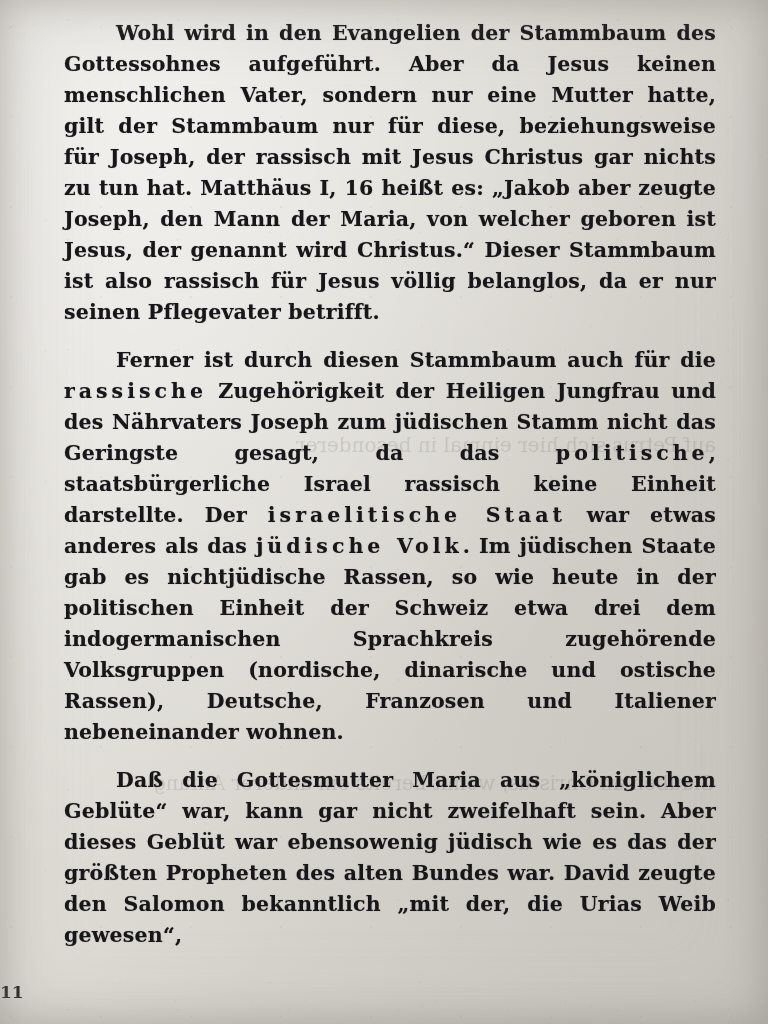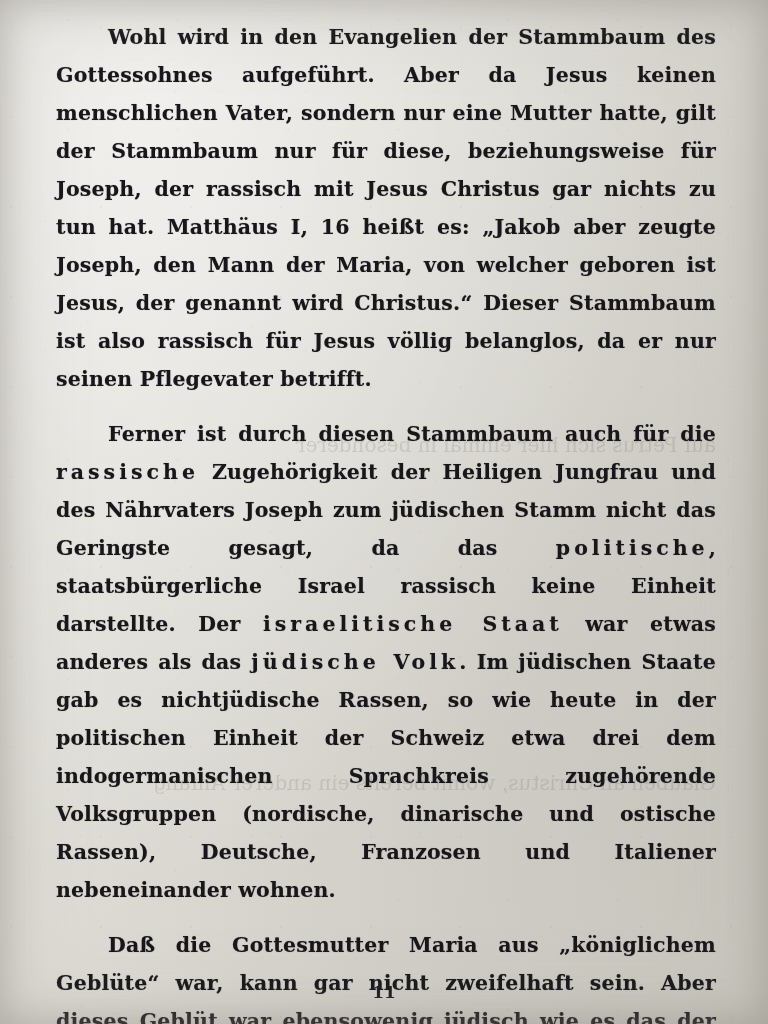--- a/index.html
+++ b/index.html
@@ -39,23 +39,23 @@
       radial-gradient(circle at 48% 92%, rgba(120,118,112,0.08) 0.7px, rgba(0,0,0,0) 1.2px);
     background-size: 90px 90px, 110px 110px, 130px 130px, 150px 150px, 170px 170px;
     opacity: 0.9;
   }
   .body-text {
     position: relative;
     z-index: 2;
     color: #17161a;
   }
   p.para {
-    margin: 0 0 17px 0;
+    margin: 0 0 17px 8px;
     font-size: 20.5px;
-    line-height: 38px;
+    line-height: 31px;
     text-align: justify;
     text-justify: inter-word;
     letter-spacing: 0.2px;
     font-weight: 600;
     text-shadow: 0 0 1px rgba(30,28,30,0.35);
   }
   p.para.indent { text-indent: 52px; }
   p.para.last { margin-bottom: 0; }
   .sp { letter-spacing: 4px; }
   .bleed {
@@ -72,21 +72,21 @@
     filter: blur(0.6px);
     pointer-events: none;
   }
   .bleed.b1 { top: 430px; }
   .bleed.b2 { top: 768px; }
   .folio {
     position: absolute;
     bottom: 22px;
     left: 0;
     right: 0;
-    text-align: center;
+    text-align: left;
     font-size: 17px;
     font-weight: 700;
     color: #1b1a1d;
     z-index: 3;
     font-family: "DejaVu Serif", serif;
   }
   .edge-shadow {
     position: absolute;
     inset: 0;
     z-index: 4;

